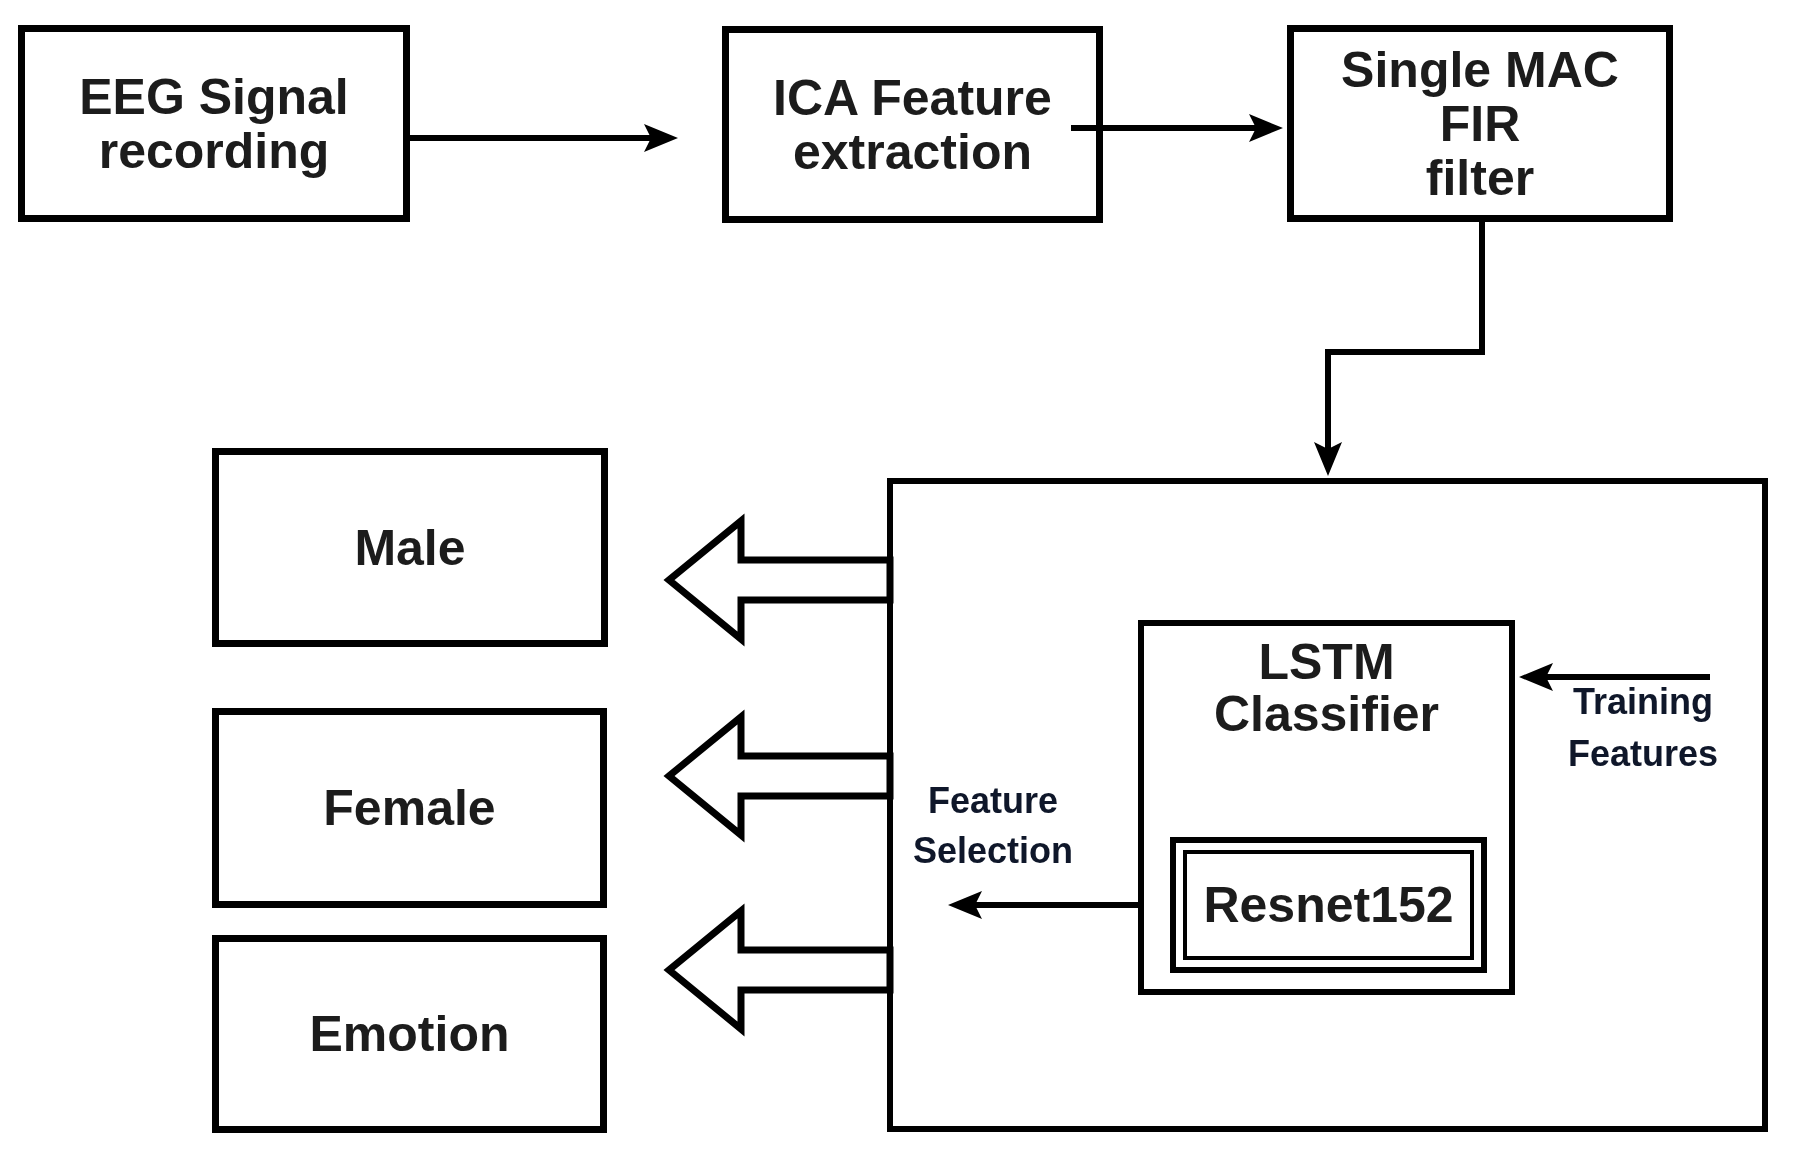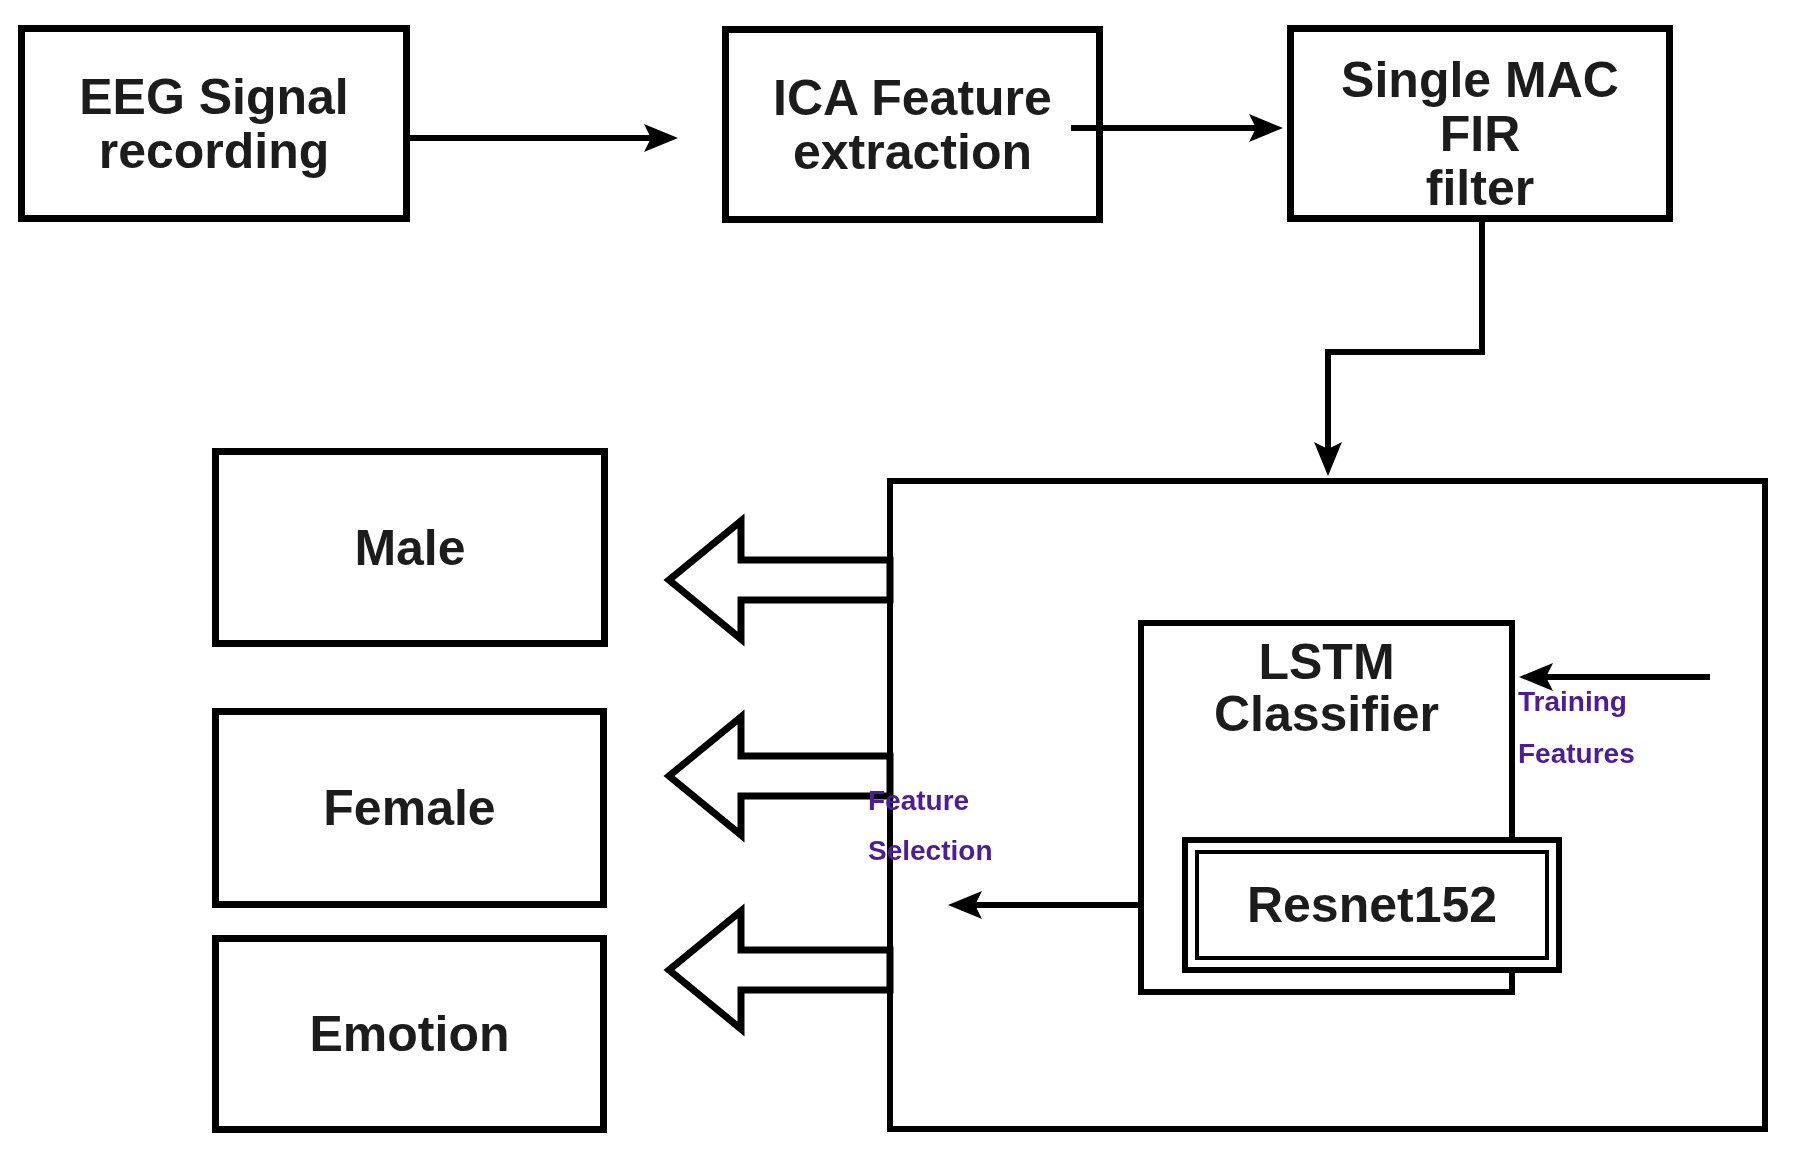--- a/index.html
+++ b/index.html
@@ -26,50 +26,51 @@
     text-align: center;
     color: #1c1c1c;
     font-weight: 700;
     font-size: 50px;
     line-height: 54px;
     white-space: pre-line;
     z-index: 2;
   }
   #box-eeg     { left: 18px;   top: 25px;  width: 392px; height: 197px; }
   #box-ica     { left: 690px;  top: 26px;  width: 381px; height: 197px; margin-left: 32px; }
-  #box-fir     { left: 1287px; top: 25px;  width: 386px; height: 197px; align-items: flex-end; }
+  #box-fir     { left: 1287px; top: 25px;  width: 386px; height: 197px; }
   #box-male    { left: 212px;  top: 448px; width: 396px; height: 199px; }
   #box-female  { left: 212px;  top: 708px; width: 395px; height: 200px; }
   #box-emotion { left: 212px;  top: 935px; width: 395px; height: 198px; justify-content: center; }
   #box-main {
     left: 887px; top: 478px; width: 881px; height: 654px;
     border-width: 6px; z-index: 1;
   }
   #box-lstm {
     left: 1138px; top: 620px; width: 377px; height: 375px;
     border-width: 6px; align-items: flex-start; padding-top: 10px;
     line-height: 52px; z-index: 3;
   }
   #box-resnet {
-    left: 1170px; top: 837px; width: 380px; height: 136px;
-    border-width: 6px; z-index: 4; margin-left: 12px;
+    left: 1170px; top: 837px; width: 317px; height: 136px;
+    border-width: 6px; z-index: 4;
   }
   .inner-border {
     position: absolute;
     left: 7px; right: 7px; top: 7px; bottom: 7px;
     border: 4px solid #000000;
     display: flex;
     align-items: center;
     justify-content: center;
   }
   .float-label {
     position: absolute;
-    color: #4c1d95;
+    text-align: center;
+    color: #0f172a;
     font-weight: 700;
-    font-size: 28px;
+    font-size: 36px;
     white-space: pre-line;
     z-index: 6;
   }
   #label-feature-selection { left: 868px;  top: 776px; width: 250px; line-height: 50px; }
   #label-training-features { left: 1518px; top: 676px; width: 250px; line-height: 52px; }
   #connector-layer {
     position: absolute;
     left: 0; top: 0;
     z-index: 5;
     pointer-events: none;

